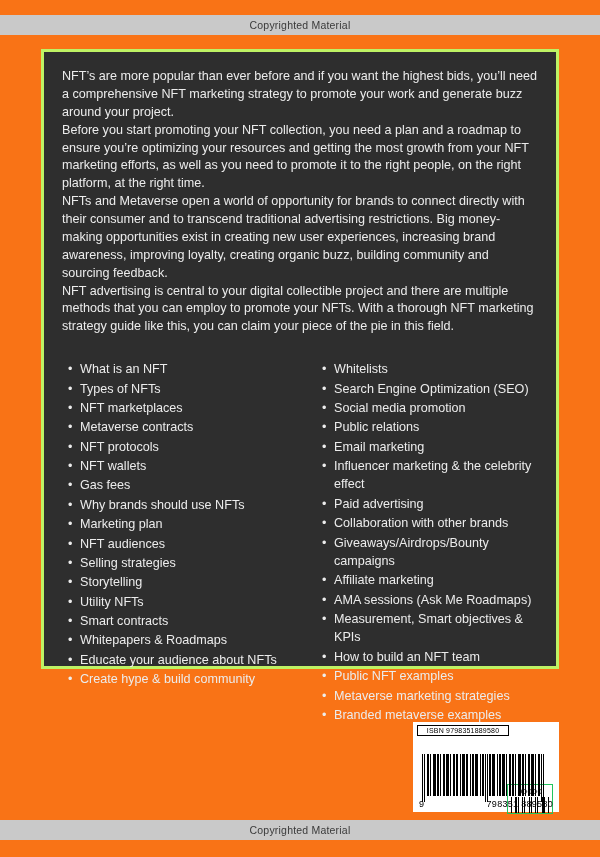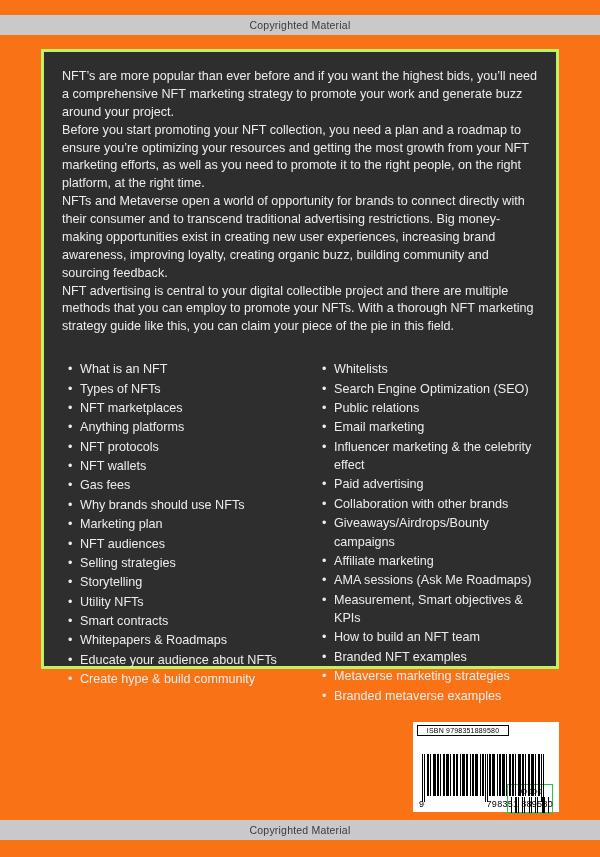--- a/index.html
+++ b/index.html
@@ -196,51 +196,52 @@
       <p>NFTs and Metaverse open a world of opportunity for brands to connect directly with their consumer and to transcend traditional advertising restrictions. Big money-making opportunities exist in creating new user experiences, increasing brand awareness, improving loyalty, creating organic buzz, building community and sourcing feedback.</p>
       <p>NFT advertising is central to your digital collectible project and there are multiple methods that you can employ to promote your NFTs. With a thorough NFT marketing strategy guide like this, you can claim your piece of the pie in this field.</p>
     </div>
 
     <div class="lists">
       <div class="list-col left">
         <ul>
           <li>What is an NFT</li>
           <li>Types of NFTs</li>
           <li>NFT marketplaces</li>
-          <li>Anything platforms</li>
+          <li>Metaverse contracts</li>
           <li>NFT protocols</li>
           <li>NFT wallets</li>
           <li>Gas fees</li>
           <li>Why brands should use NFTs</li>
           <li>Marketing plan</li>
           <li>NFT audiences</li>
           <li>Selling strategies</li>
           <li>Storytelling</li>
           <li>Utility NFTs</li>
           <li>Smart contracts</li>
           <li>Whitepapers &amp; Roadmaps</li>
           <li>Educate your audience about NFTs</li>
           <li>Create hype &amp; build community</li>
         </ul>
       </div>
       <div class="list-col right">
         <ul>
           <li>Whitelists</li>
           <li>Search Engine Optimization (SEO)</li>
+          <li>Social media promotion</li>
           <li>Public relations</li>
           <li>Email marketing</li>
           <li>Influencer marketing &amp; the celebrity effect</li>
           <li>Paid advertising</li>
           <li>Collaboration with other brands</li>
           <li>Giveaways/Airdrops/Bounty campaigns</li>
           <li>Affiliate marketing</li>
           <li>AMA sessions (Ask Me Roadmaps)</li>
           <li>Measurement, Smart objectives &amp; KPIs</li>
           <li>How to build an NFT team</li>
-          <li>Branded NFT examples</li>
+          <li>Public NFT examples</li>
           <li>Metaverse marketing strategies</li>
           <li>Branded metaverse examples</li>
         </ul>
       </div>
     </div>
 
   </div>
 
   <div class="barcode-box">
     <div class="isbn-line">ISBN 9798351889580</div>

